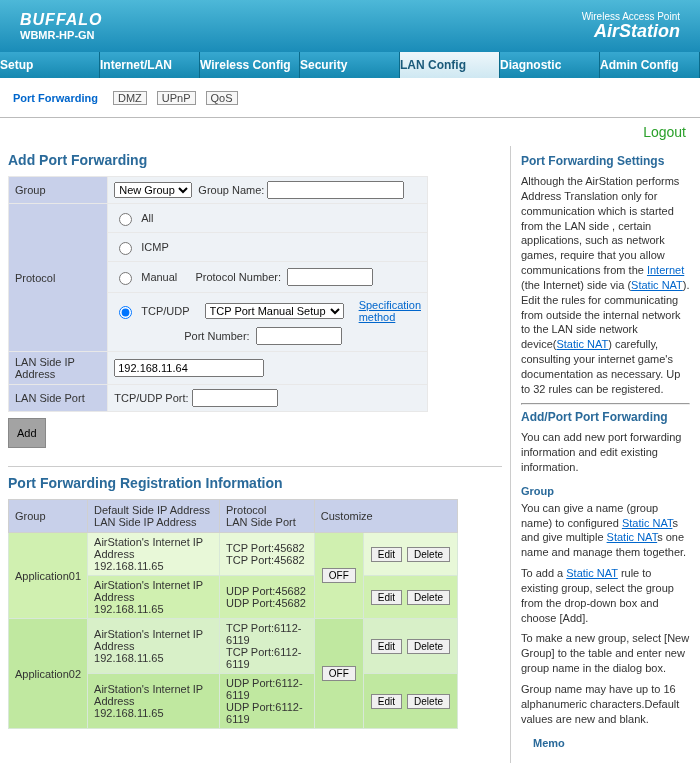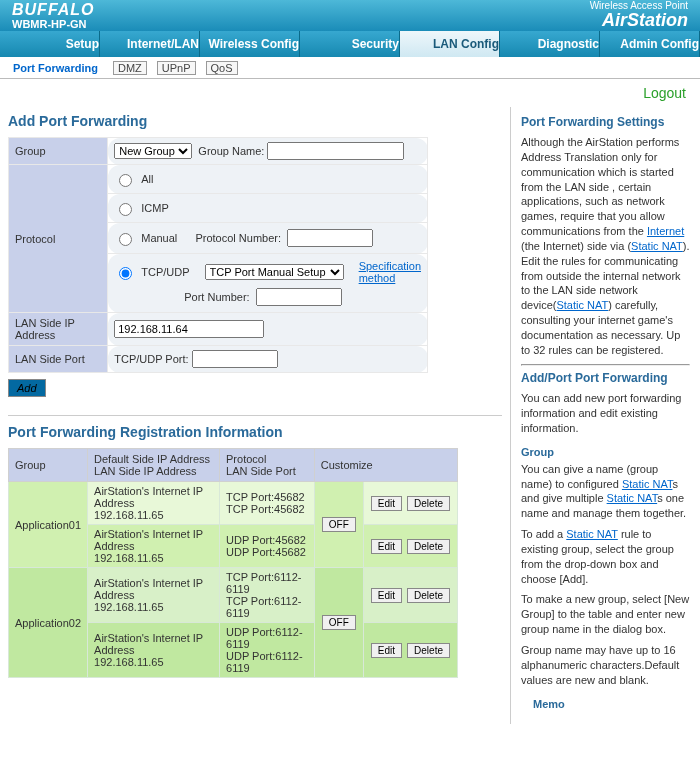--- a/index.html
+++ b/index.html
@@ -6,58 +6,58 @@
   body {
     margin: 0;
     font-family: Arial, Helvetica, sans-serif;
     font-size: 12px;
     background: #fff;
     color: #333;
     width: 700px;
   }
   .header {
     background: linear-gradient(to bottom, #4db8d8 0%, #1a8cb8 100%);
-    height: 31px;
+    height: 52px;
     display: flex;
     align-items: center;
     justify-content: space-between;
-    padding: 0 12px;
+    padding: 0 20px;
     color: #fff;
   }
   .header-left { display: flex; flex-direction: column; line-height: 1.1; }
   .brand { font-size: 16px; font-weight: bold; font-style: italic; letter-spacing: 1px; }
   .model { font-size: 11px; font-weight: bold; }
   .header-right { text-align: right; line-height: 1.1; }
   .tagline { font-size: 10px; }
   .airstation { font-size: 18px; font-weight: bold; font-style: italic; }
   .nav {
     background: linear-gradient(to bottom, #37a8d0 0%, #1688b0 100%);
     display: flex;
     height: 26px;
   }
   .nav-item {
     flex: 1;
-    text-align: right;
+    text-align: left;
     line-height: 26px;
     color: #fff;
     font-size: 12px;
     font-weight: bold;
     border-right: 1px solid #0a6a8a;
     cursor: pointer;
   }
   .nav-item.active {
     background: linear-gradient(to bottom, #eef7fb 0%, #cfe8f2 100%);
     color: #1a5a7a;
   }
   .subnav {
     display: flex;
     align-items: center;
     padding: 2px 8px;
     border-bottom: 1px solid #bbb;
-    height: 22px;
+    height: 40px;
     background: #fff;
   }
   .subnav a { margin-right: 10px; text-decoration: none; color: #0066aa; font-size: 11px; padding: 0 4px; border: 1px solid transparent; }
   .subnav a.active { color: #0066cc; font-weight: bold; }
   .subnav a.boxed { border: 1px solid #999; background: #f7f7f7; color: #444; }
   .logout-row { text-align: right; padding: 6px 14px; }
   .logout-row a { color: #2aa02a; font-size: 14px; text-decoration: none; }
   .main {
     display: flex;
     align-items: stretch;
@@ -86,32 +86,30 @@
     padding: 4px 6px;
     font-size: 11px;
   }
   table.form td.lbl {
     background: #c8d0ea;
     width: 120px;
     color: #333;
   }
   table.form td.val {
     background: #eef2f6;
-    border-radius: 12px;
   }
   .radio-row { display: flex; align-items: center; gap: 6px; padding: 2px 0; }
   input[type="text"] { font-size: 11px; padding: 1px 2px; }
   select { font-size: 11px; }
   .btn {
-    background: #0369a1;
+    background: #a3a3a3;
     border: 1px solid #888;
-    padding: 2px 8px;
+    padding: 8px 8px;
     font-size: 11px;
     cursor: pointer;
-    font-style: italic;
   }
   .link { color: #0066cc; text-decoration: underline; cursor: pointer; }
   hr.sep { border: none; border-top: 1px solid #ccc; margin: 18px 0 8px 0; }
   table.reg {
     border-collapse: collapse;
     width: 450px;
     font-size: 11px;
   }
   table.reg th {
     background: #c8d0ea;

